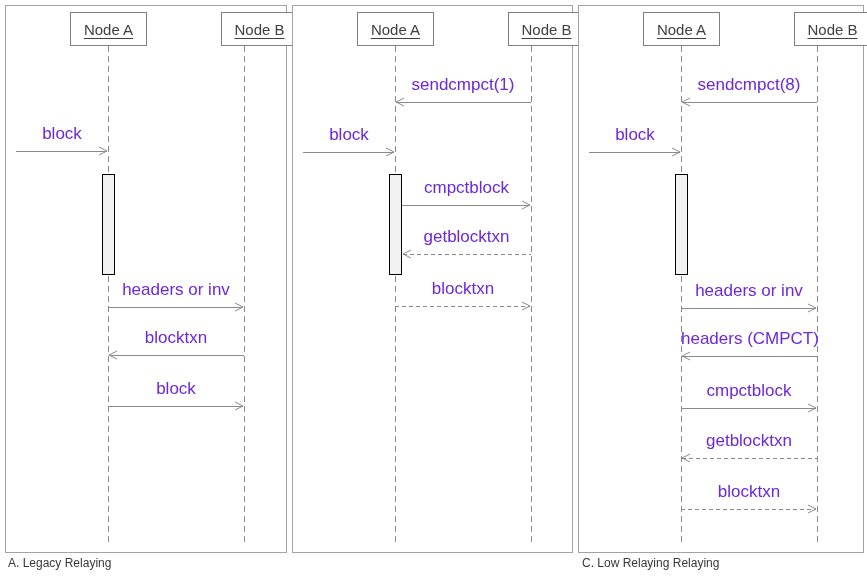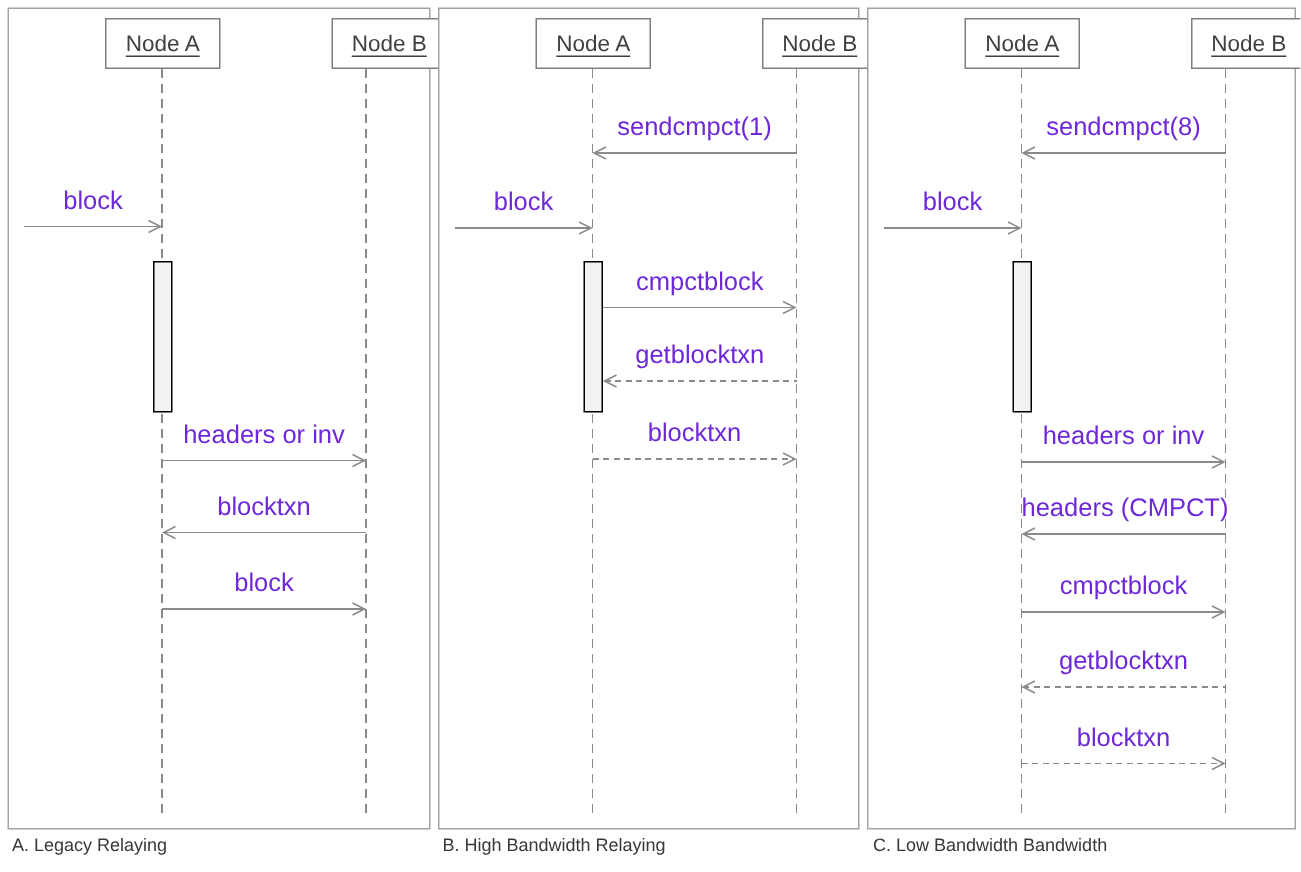--- a/index.html
+++ b/index.html
@@ -206,16 +206,15 @@
     <div class="msg" style="left:102px;top:478px;width:136px;">
       <div class="msg-label">blocktxn</div>
       <svg width="136" height="10">
         <line x1="0" y1="5" x2="135" y2="5" stroke="#8a8a8a" stroke-width="1" stroke-dasharray="4,3" shape-rendering="crispEdges"></line>
         <polyline points="127,1 135,5 127,9" fill="none" stroke="#8a8a8a" stroke-width="1"></polyline>
       </svg>
     </div>
   </div>
 
   <div class="caption" id="caption-a">A. Legacy Relaying</div>
-  <div class="caption" id="caption-b">B. High Bandwidth Relaying</div>
-  <div class="caption" id="caption-c">C. Low Bandwidth Bandwidth</div>
+  <div class="caption" id="caption-c">C. Low Relaying Relaying</div>
 
 </div>
 
 </body></html>

